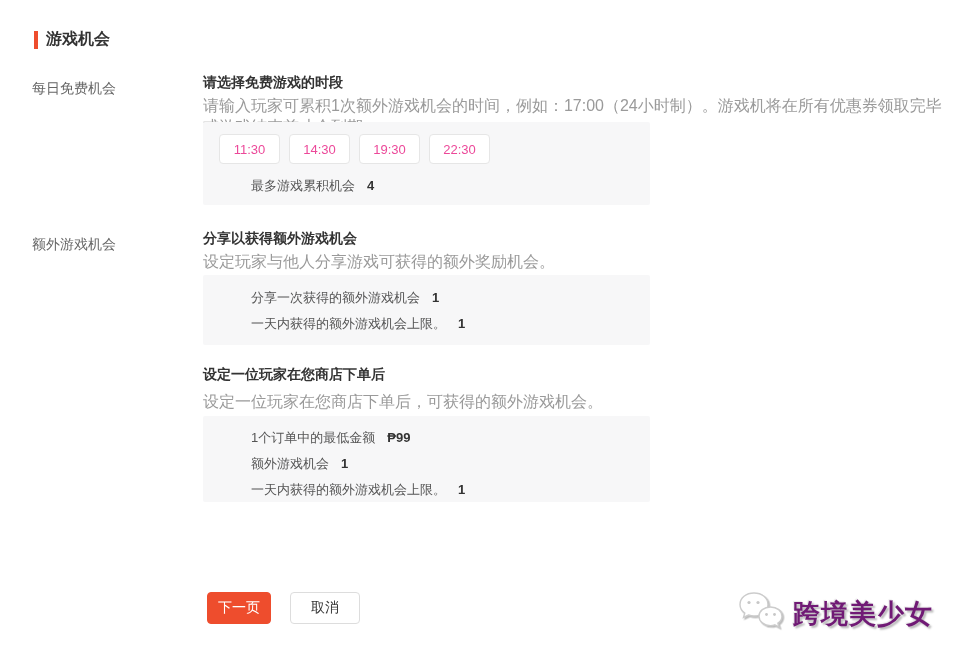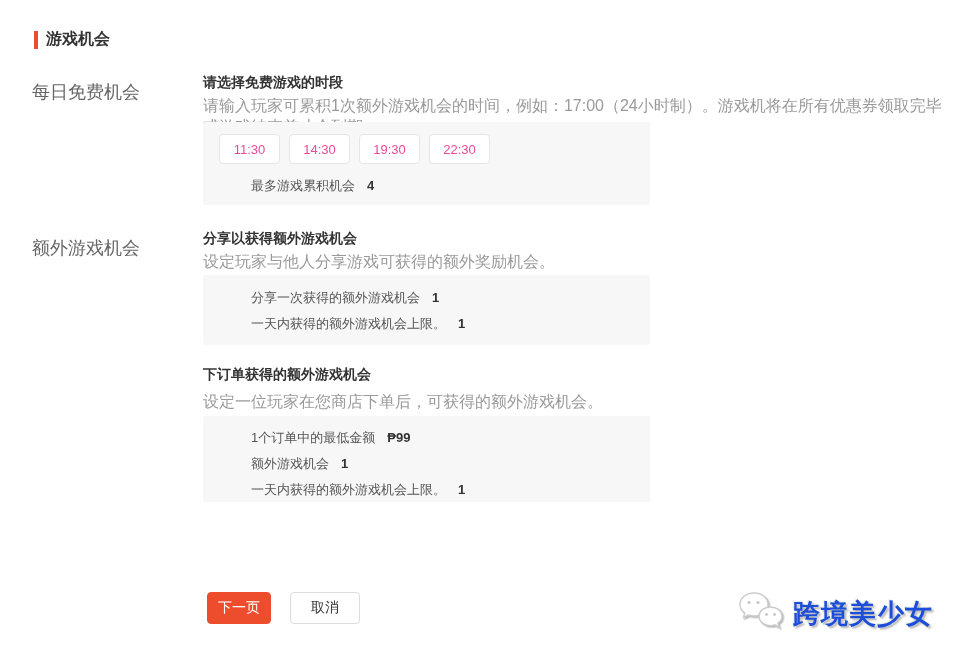--- a/index.html
+++ b/index.html
@@ -29,21 +29,21 @@
   .page-title {
     margin-left: 8px;
     font-size: 16px;
     font-weight: bold;
     color: #333;
   }
   
   .side-label {
     position: absolute;
     left: 32px;
-    font-size: 18px;
+    font-size: 14px;
     color: #666;
   }
   .side-label.row1 { top: 80px; }
   .side-label.row2 { top: 236px; }
   
   .section-title {
     position: absolute;
     left: 203px;
     font-size: 14px;
     font-weight: bold;
@@ -120,21 +120,21 @@
   .watermark {
     position: absolute;
     right: 22px; top: 590px;
     display: flex; align-items: center;
     pointer-events: none;
   }
   .watermark-icon { margin-right: 8px; }
   .watermark-text {
     font-size: 27px;
     font-weight: bold;
-    color: #1d4ed8;
+    color: #701a75;
     letter-spacing: 1px;
     text-shadow: 2px 2px 2px #b9b9b9, -1px -1px 1px #e8e8e8;
   }
 </style>
 </head>
 <body>
 
 <div class="screen">
 
   <div class="page-header">
@@ -163,21 +163,21 @@
   <div class="section-desc" style="top:252px">设定玩家与他人分享游戏可获得的额外奖励机会。</div>
   <div class="panel panel-2">
     <div class="field-line">
       <span>分享一次获得的额外游戏机会</span><span class="field-value">1</span>
     </div>
     <div class="field-line">
       <span>一天内获得的额外游戏机会上限。</span><span class="field-value">1</span>
     </div>
   </div>
 
-  <div class="section-title" style="top:366px">下订单获得的额外游戏机会</div>
+  <div class="section-title" style="top:366px">设定一位玩家在您商店下单后</div>
   <div class="section-desc" style="top:392px">设定一位玩家在您商店下单后，可获得的额外游戏机会。</div>
   <div class="panel panel-3">
     <div class="field-line">
       <span>1个订单中的最低金额</span><span class="field-value">₱99</span>
     </div>
     <div class="field-line">
       <span>额外游戏机会</span><span class="field-value">1</span>
     </div>
     <div class="field-line">
       <span>一天内获得的额外游戏机会上限。</span><span class="field-value">1</span>

